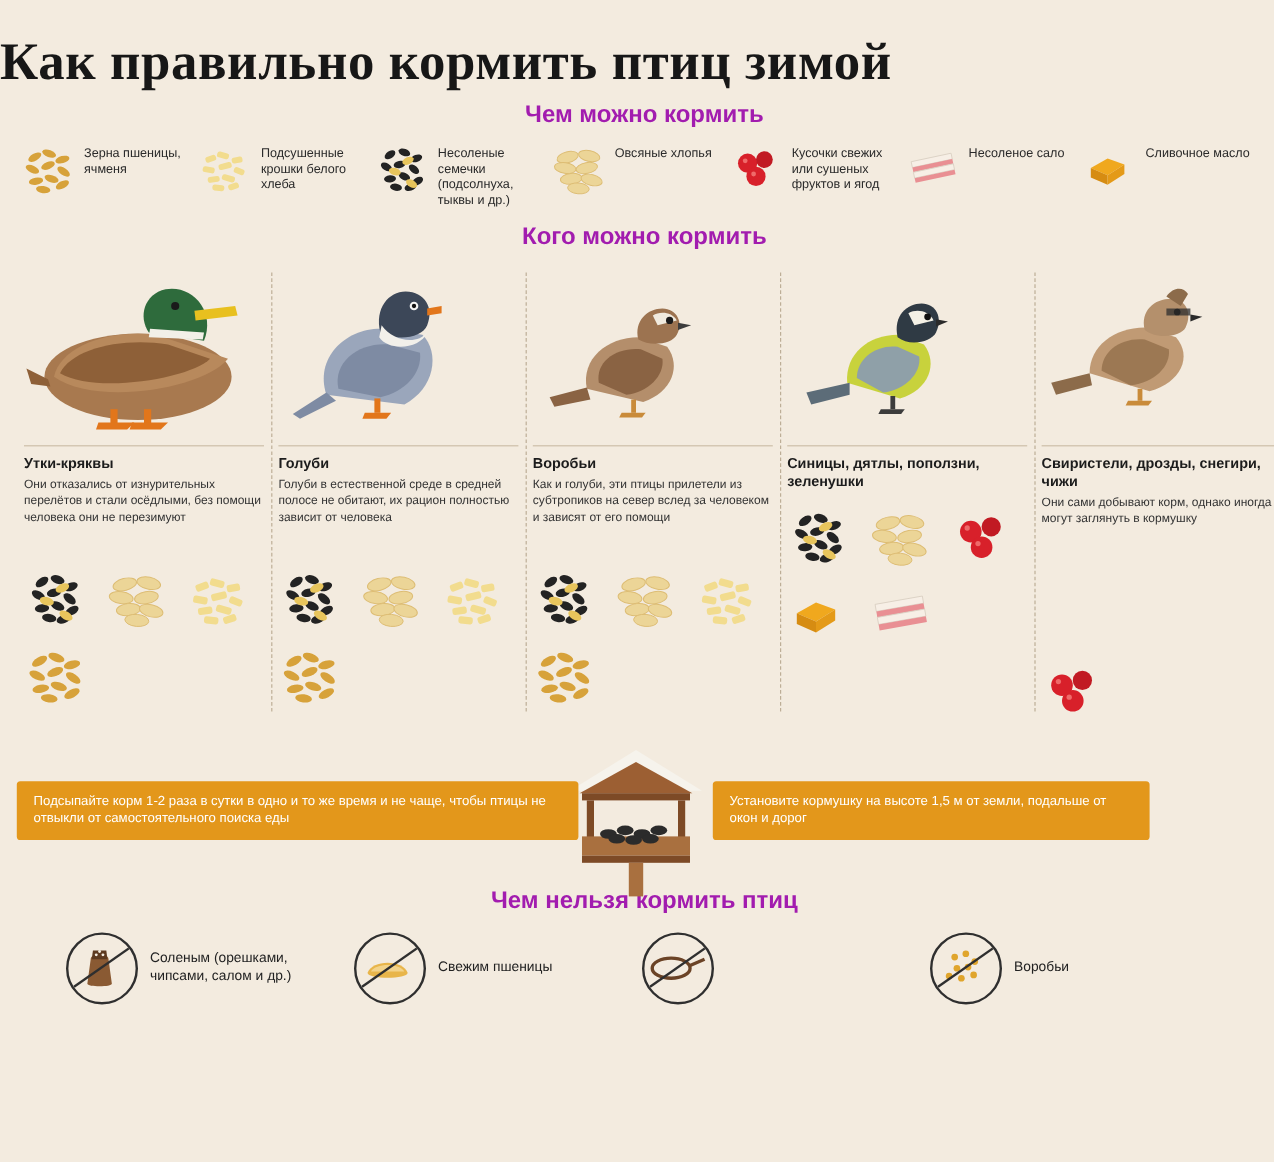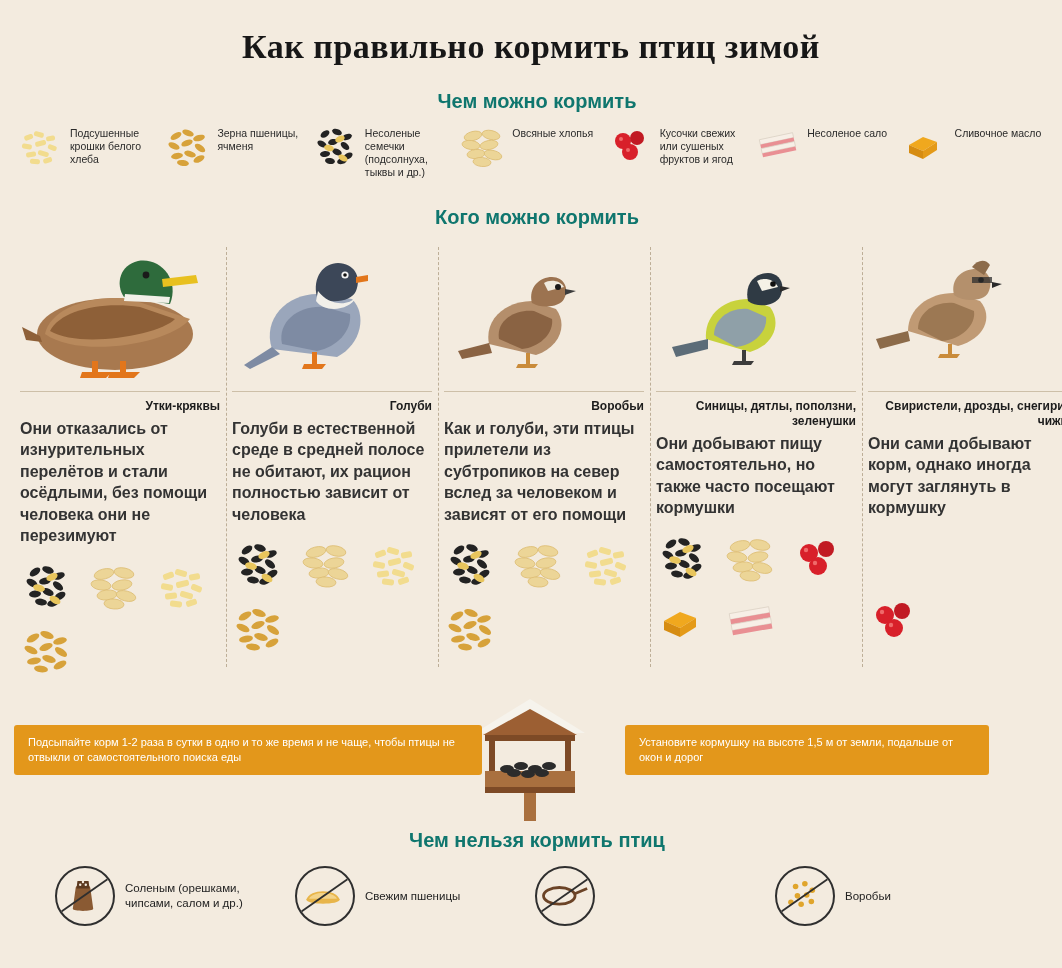--- a/index.html
+++ b/index.html
@@ -17,36 +17,35 @@
   }
   .page {
     position: relative;
     width: 1062px;
     height: 968px;
     background: #f3ebdf;
   }
 
   
   .title {
-    text-align: center;
     font-family: "Liberation Serif", serif;
-    font-size: 34px;
+    font-size: 44px;
     font-weight: bold;
     letter-spacing: 0.5px;
     color: #171717;
     padding-top: 30px;
     line-height: 1;
   }
 
   .section-title {
     text-align: center;
     font-size: 20px;
     font-weight: bold;
-    color: #0f766e;
-    margin-top: 26px;
+    color: #a21caf;
+    margin-top: 11px;
     margin-bottom: 10px;
     padding-left: 12px;
   }
 
   
   .food-row {
     display: flex;
     justify-content: center;
     align-items: flex-start;
     gap: 6px;
@@ -95,29 +94,27 @@
     height: 152px;
     position: relative;
   }
   .bird-name {
     font-size: 12px;
     font-weight: bold;
     color: #1c1c1c;
     border-top: 1px solid #cdbfa8;
     padding-top: 7px;
     line-height: 1.25;
-    text-align: right;
   }
   .bird-desc {
-    font-size: 16px;
+    font-size: 10px;
     line-height: 1.35;
     color: #333;
     margin-top: 4px;
     min-height: 62px;
-    font-weight: bold;
   }
   .bird-foods {
     margin-top: 12px;
     display: flex;
     flex-wrap: wrap;
     gap: 10px 14px;
     align-items: flex-start;
   }
   .bird-foods .food-icon { width: 54px; height: 54px; }
 
@@ -132,21 +129,21 @@
     top: 32px;
     background: #e3971b;
     color: #fff;
     font-size: 11px;
     line-height: 1.35;
     padding: 10px 14px;
     border-radius: 3px;
     box-sizing: border-box;
   }
   .tip-left { left: 14px; width: 468px; }
-  .tip-right { left: 625px; width: 364px; }
+  .tip-right { left: 594px; width: 364px; }
 
   .feeder {
     position: absolute;
     left: 455px;
     top: 0px;
     width: 150px;
     height: 130px;
   }
 
   
@@ -191,59 +188,59 @@
 </head>
 <body>
 
 <div class="page">
 
   <div class="title">Как правильно кормить птиц зимой</div>
 
   <div class="section-title">Чем можно кормить</div>
 
   <div class="food-row">
+
+    <div class="food-item">
+      <div class="food-icon">
+        <svg viewBox="0 0 46 46" width="46" height="46">
+          <g fill="#d7a23a">
+            <ellipse cx="11" cy="13" rx="6" ry="3" transform="rotate(-30 11 13)"></ellipse>
+            <ellipse cx="23" cy="10" rx="6" ry="3" transform="rotate(20 23 10)"></ellipse>
+            <ellipse cx="34" cy="15" rx="6" ry="3" transform="rotate(-15 34 15)"></ellipse>
+            <ellipse cx="9" cy="23" rx="6" ry="3" transform="rotate(25 9 23)"></ellipse>
+            <ellipse cx="22" cy="20" rx="6" ry="3" transform="rotate(-22 22 20)"></ellipse>
+            <ellipse cx="35" cy="25" rx="6" ry="3" transform="rotate(35 35 25)"></ellipse>
+            <ellipse cx="12" cy="33" rx="6" ry="3" transform="rotate(-10 12 33)"></ellipse>
+            <ellipse cx="25" cy="31" rx="6" ry="3" transform="rotate(18 25 31)"></ellipse>
+            <ellipse cx="34" cy="36" rx="6" ry="3" transform="rotate(-28 34 36)"></ellipse>
+            <ellipse cx="18" cy="40" rx="6" ry="3" transform="rotate(8 18 40)"></ellipse>
+          </g>
+        </svg>
+      </div>
+      <div class="label">Зерна пшеницы, ячменя</div>
+    </div>
 
     <div class="food-item">
       <div class="food-icon">
         <svg viewBox="0 0 46 46" width="46" height="46">
           <g fill="#f2dc8e">
             <rect x="6" y="12" width="9" height="5" rx="2" transform="rotate(-20 10 14)"></rect>
             <rect x="16" y="9" width="10" height="5" rx="2" transform="rotate(15 21 11)"></rect>
             <rect x="28" y="13" width="9" height="5" rx="2" transform="rotate(-10 32 15)"></rect>
             <rect x="4" y="21" width="10" height="5" rx="2" transform="rotate(10 9 23)"></rect>
             <rect x="17" y="18" width="11" height="5" rx="2" transform="rotate(-14 22 20)"></rect>
             <rect x="30" y="22" width="9" height="5" rx="2" transform="rotate(22 34 24)"></rect>
             <rect x="8" y="29" width="10" height="5" rx="2" transform="rotate(-8 13 31)"></rect>
             <rect x="20" y="28" width="11" height="5" rx="2" transform="rotate(16 25 30)"></rect>
             <rect x="12" y="36" width="10" height="5" rx="2" transform="rotate(6 17 38)"></rect>
             <rect x="25" y="35" width="9" height="5" rx="2" transform="rotate(-18 29 37)"></rect>
           </g>
         </svg>
       </div>
       <div class="label">Подсушенные крошки белого хлеба</div>
-    </div>
-
-    <div class="food-item">
-      <div class="food-icon">
-        <svg viewBox="0 0 46 46" width="46" height="46">
-          <g fill="#d7a23a">
-            <ellipse cx="11" cy="13" rx="6" ry="3" transform="rotate(-30 11 13)"></ellipse>
-            <ellipse cx="23" cy="10" rx="6" ry="3" transform="rotate(20 23 10)"></ellipse>
-            <ellipse cx="34" cy="15" rx="6" ry="3" transform="rotate(-15 34 15)"></ellipse>
-            <ellipse cx="9" cy="23" rx="6" ry="3" transform="rotate(25 9 23)"></ellipse>
-            <ellipse cx="22" cy="20" rx="6" ry="3" transform="rotate(-22 22 20)"></ellipse>
-            <ellipse cx="35" cy="25" rx="6" ry="3" transform="rotate(35 35 25)"></ellipse>
-            <ellipse cx="12" cy="33" rx="6" ry="3" transform="rotate(-10 12 33)"></ellipse>
-            <ellipse cx="25" cy="31" rx="6" ry="3" transform="rotate(18 25 31)"></ellipse>
-            <ellipse cx="34" cy="36" rx="6" ry="3" transform="rotate(-28 34 36)"></ellipse>
-            <ellipse cx="18" cy="40" rx="6" ry="3" transform="rotate(8 18 40)"></ellipse>
-          </g>
-        </svg>
-      </div>
-      <div class="label">Зерна пшеницы, ячменя</div>
     </div>
 
     <div class="food-item">
       <div class="food-icon">
         <svg viewBox="0 0 46 46" width="46" height="46">
           <g fill="#232323">
             <ellipse cx="12" cy="11" rx="5" ry="3" transform="rotate(-35 12 11)"></ellipse>
             <ellipse cx="24" cy="9" rx="5" ry="3" transform="rotate(20 24 9)"></ellipse>
             <ellipse cx="34" cy="14" rx="5" ry="3" transform="rotate(-20 34 14)"></ellipse>
             <ellipse cx="9" cy="21" rx="5" ry="3" transform="rotate(30 9 21)"></ellipse>
@@ -598,21 +595,20 @@
           <path d="M92 62 C88 44 100 34 112 34 C124 34 130 46 124 58 C120 66 102 70 92 62 Z" fill="#2f3a44"></path>
           <path d="M101 42 C108 38 118 40 122 48 L106 52 Z" fill="#f4f1e6"></path>
           <circle cx="117" cy="45" r="2.8" fill="#101010"></circle>
           <path d="M124 47 L134 49 L124 53 Z" fill="#2a2a2a"></path>
           <path d="M52 100 L16 108 L20 118 L52 110 Z" fill="#5c6c78"></path>
           <rect x="86" y="111" width="4" height="11" fill="#3c3c3c"></rect>
           <path d="M78 122 L98 122 L95 126 L76 126 Z" fill="#3c3c3c"></path>
         </svg>
       </div>
       <div class="bird-name">Синицы, дятлы, поползни, зеленушки</div>
-      <div class="bird-desc">Они добывают пищу самостоятельно, но также часто посещают кормушки</div>
       <div class="bird-foods">
         <div class="food-icon">
           <svg viewBox="0 0 54 54" width="54" height="54">
             <g fill="#232323">
               <ellipse cx="15" cy="13" rx="6" ry="3.4" transform="rotate(-35 15 13)"></ellipse>
               <ellipse cx="28" cy="11" rx="6" ry="3.4" transform="rotate(20 28 11)"></ellipse>
               <ellipse cx="39" cy="17" rx="6" ry="3.4" transform="rotate(-20 39 17)"></ellipse>
               <ellipse cx="12" cy="24" rx="6" ry="3.4" transform="rotate(30 12 24)"></ellipse>
               <ellipse cx="25" cy="22" rx="6" ry="3.4" transform="rotate(-12 25 22)"></ellipse>
               <ellipse cx="38" cy="27" rx="6" ry="3.4" transform="rotate(40 38 27)"></ellipse>

